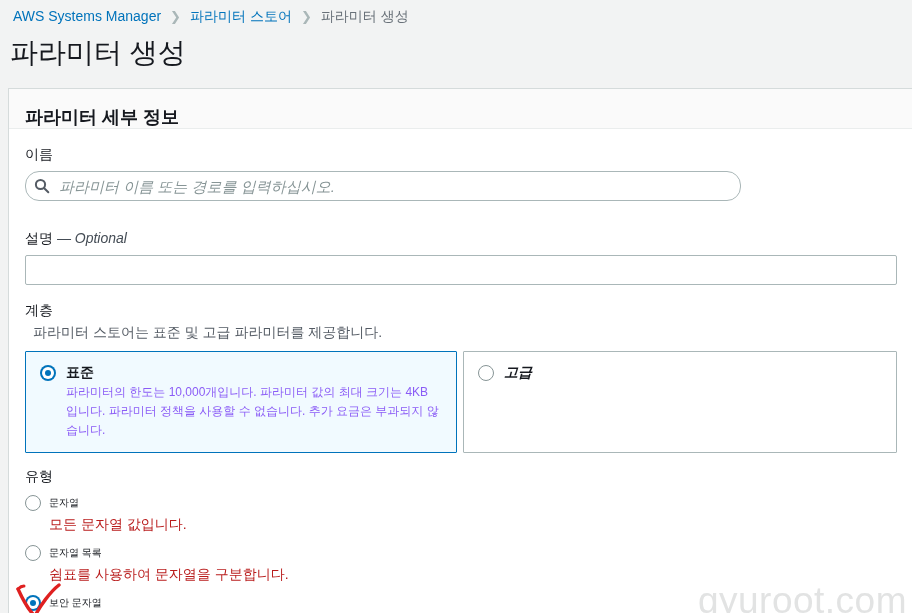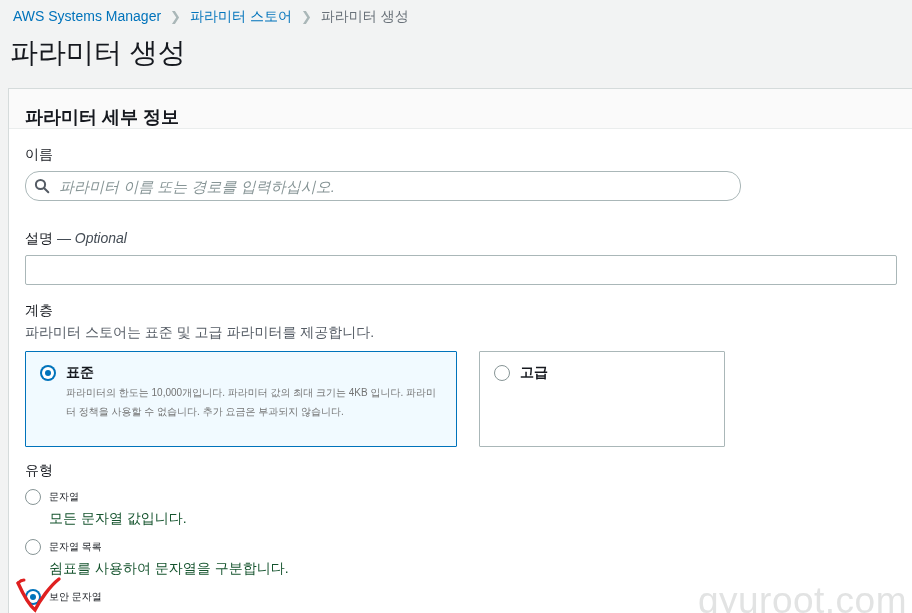--- a/index.html
+++ b/index.html
@@ -33,21 +33,21 @@
     background: #fafafa; border-bottom: 1px solid #eaeded;
     padding: 17px 16px 0;
   }
   .panel-header h2 { margin: 0; font-size: 18px; line-height: 22px; font-weight: 700; color: #16191f; }
   .panel-body { padding: 12px 16px 30px; }
 
   .field { margin-top: 28px; }
   .field:first-child { margin-top: 4px; }
   .field-label { display: block; font-size: 14px; line-height: 18px; color: #16191f; margin-bottom: 8px; }
   .optional { font-style: italic; color: #444c55; }
-  .field-desc { color: #545b64; font-size: 14px; line-height: 18px; margin: -4px 0 10px; }
+  .field-desc { color: #545b64; font-size: 14px; line-height: 18px; margin: -4px 8px 10px; }
 
   
   .search-box {
     display: flex; align-items: center; height: 30px; width: 716px; max-width: 100%;
     border: 1px solid #aab7b8; border-radius: 14px; background: #fff; padding: 0 8px;
   }
   .search-box svg { flex: 0 0 auto; margin-right: 7px; }
   .search-box input {
     flex: 1; border: none; outline: none; font-size: 15px;
     font-family: "Liberation Sans", "DejaVu Sans", sans-serif; color: #16191f; background: transparent;
@@ -69,40 +69,40 @@
   .radio.checked::before {
     content: ""; position: absolute; left: 2px; top: 2px; right: 2px; bottom: 2px;
     border-radius: 50%; background: #fff;
   }
   .radio.checked::after {
     content: ""; position: absolute; left: 5px; top: 5px; right: 5px; bottom: 5px;
     border-radius: 50%; background: #0073bb;
   }
 
   
-  .tiles { display: flex; gap: 22px; margin-top: 8px; width: 700px; max-width: 100%; }
+  .tiles { display: flex; gap: 6px; margin-top: 8px; width: 872px; max-width: 100%; }
   .tile {
     border: 1px solid #aab7b8; border-radius: 1px; background: #fff;
     padding: 11px 14px 12px; display: flex; align-items: flex-start; cursor: pointer;
     min-height: 96px;
   }
   .tile.selected { border-color: #0073bb; background: #f1faff; }
   .tile .radio { margin: 2px 10px 0 0; }
   .tile-standard { width: 432px; flex: 0 0 auto; }
-  .tile-advanced { flex: 1; }
+  .tile-advanced { flex: 1; font-style: italic; }
   .tile-label { font-weight: 700; font-size: 14px; line-height: 18px; color: #16191f; }
-  .tile-desc { font-size: 10px; line-height: 19px; color: #737373; margin-top: 2px; }
+  .tile-desc { font-size: 12px; line-height: 19px; color: #8b5cf6; margin-top: 2px; }
 
   
   .radio-group { margin-top: 6px; }
   .radio-row { margin-bottom: 10px; position: relative; }
   .radio-line { display: flex; align-items: center; cursor: pointer; }
   .radio-line .radio { margin-right: 8px; }
   .radio-label { font-size: 10px; line-height: 20px; color: #16191f; }
-  .radio-desc { font-size: 14px; line-height: 18px; color: #14532d; padding-left: 24px; margin-top: 2px; }
+  .radio-desc { font-size: 14px; line-height: 18px; color: #b91c1c; padding-left: 24px; margin-top: 2px; }
 
   .check-annotation {
     position: absolute; left: -12px; top: -11px; width: 52px; height: 40px;
     pointer-events: none; z-index: 5;
   }
 
   
   .watermark {
     position: absolute; right: 5px; bottom: -9px;
     font-size: 37px; color: #e2e3e3; letter-spacing: 0.5px;

